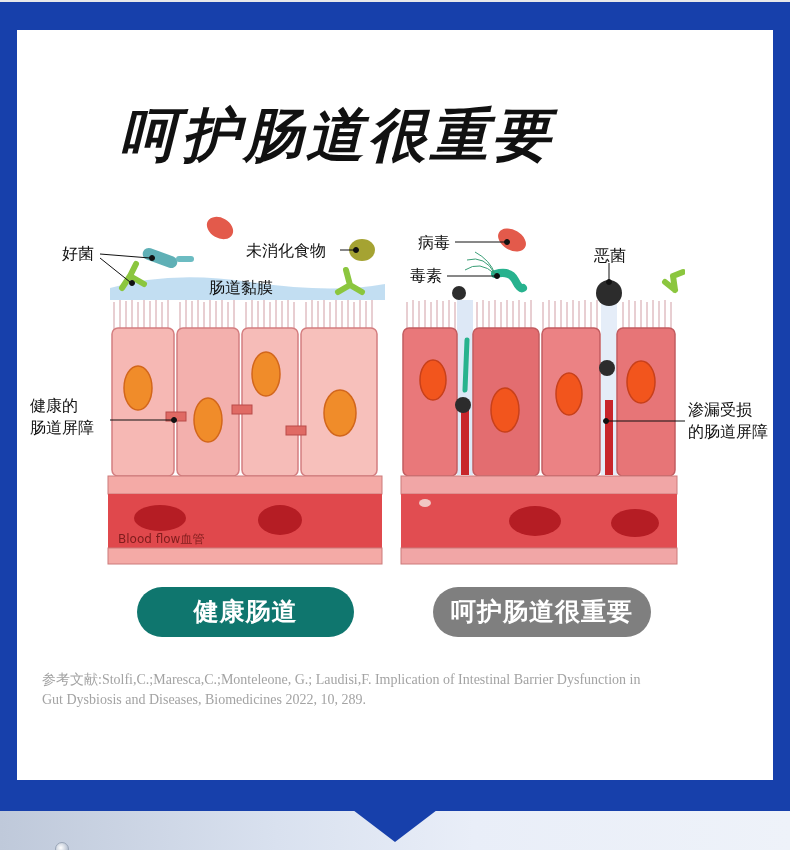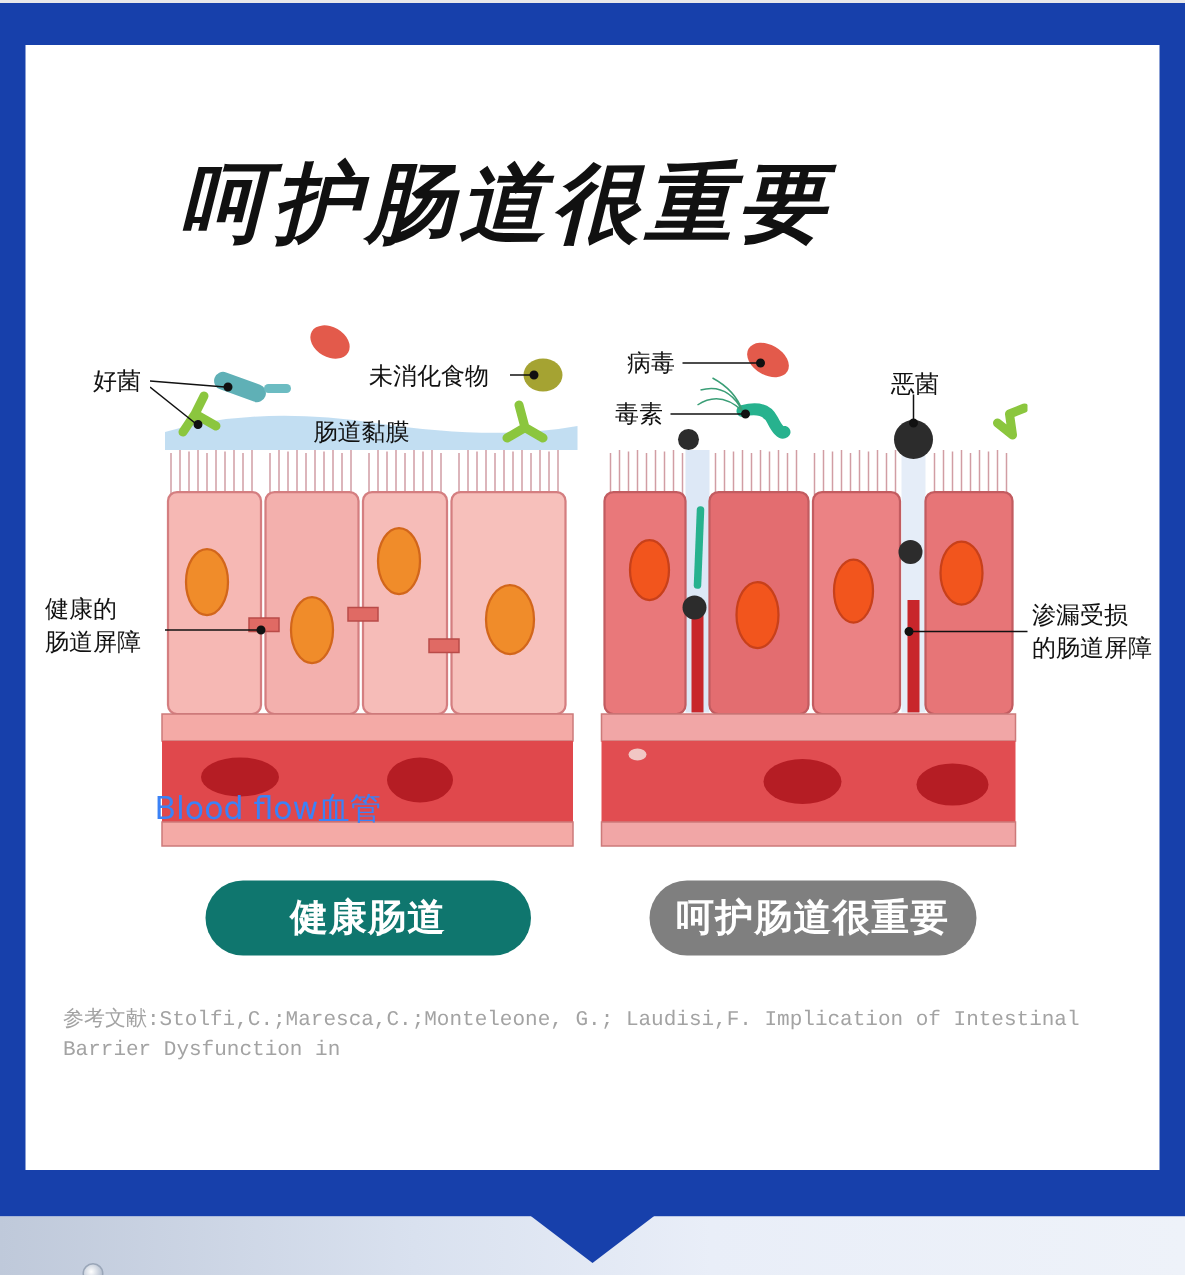--- a/index.html
+++ b/index.html
@@ -25,21 +25,21 @@
   .diagram svg { display: block; }
   .lbl { position: absolute; font-size: 15px; color: #111; line-height: 19px; white-space: nowrap; }
   .lbl.lg { font-size: 16px; }
 
   .pill { position: absolute; top: 587px; height: 50px; border-radius: 25px; color: #fff;
     font-size: 25px; font-weight: bold; text-align: center; line-height: 50px; letter-spacing: 1px; }
   .pill.blue { left: 137px; width: 217px; background: #0f766e; }
   .pill.gray { left: 433px; width: 218px; background: #7f7f7f; }
 
   .ref { position: absolute; left: 42px; top: 670px; width: 700px; font-size: 14px; color: #a3a3a3;
-    line-height: 20px; font-family: Liberation Mono, monospace; }
+    line-height: 20px; font-family: Liberation Serif, serif; }
 </style>
 </head>
 <body>
 
 <div class="top-strip"></div>
 <div class="frame"></div>
 <div class="panel"></div>
 
 <h1 class="title">呵护肠道很重要</h1>
 
@@ -100,21 +100,21 @@
         <circle cx="74" cy="220" r="2.5"></circle>
     </g>
   </svg>
 </div>
 
 <span class="lbl lg" style="left:62px; top:244px;">好菌</span>
 <span class="lbl lg" style="left:246px; top:241px;">未消化食物</span>
 <span class="lbl lg" style="left:209px; top:278px;">肠道黏膜</span>
 <span class="lbl lg" style="left:30px; top:396px;">健康的</span>
 <span class="lbl lg" style="left:30px; top:418px;">肠道屏障</span>
-<span class="lbl" style="left:103px; top:530px; color:#3b82f6; font-size:21px;">Blood flow血管</span>
+<span class="lbl" style="left:118px; top:530px; color:#7f1d1d; font-size:12px;">Blood flow血管</span>
 
 <div class="diagram" style="left:395px; width:290px; height:380px;">
   <svg width="290" height="380" viewBox="0 0 290 380">
     <g stroke="#c98d95" stroke-width="1" fill="none" opacity="0.85">
       <path d="M12 130 L12 102 M18 130 L18 100 M24 130 L24 101 M30 130 L30 100 M36 130 L36 102 M42 130 L42 100 M48 130 L48 101 M54 130 L54 100 M60 130 L60 102"></path>
       <path d="M82 130 L82 102 M88 130 L88 100 M94 130 L94 101 M100 130 L100 100 M106 130 L106 102 M112 130 L112 100 M118 130 L118 101 M124 130 L124 100 M130 130 L130 102 M136 130 L136 100"></path>
       <path d="M148 130 L148 102 M154 130 L154 100 M160 130 L160 101 M166 130 L166 100 M172 130 L172 102 M178 130 L178 100 M184 130 L184 101 M190 130 L190 100 M196 130 L196 102 M202 130 L202 100"></path>
       <path d="M228 130 L228 102 M234 130 L234 100 M240 130 L240 101 M246 130 L246 100 M252 130 L252 102 M258 130 L258 100 M264 130 L264 101 M270 130 L270 100 M276 130 L276 102"></path>
     </g>
 
@@ -167,17 +167,18 @@
 <span class="lbl lg" style="left:410px; top:266px;">毒素</span>
 <span class="lbl lg" style="left:594px; top:246px;">恶菌</span>
 <span class="lbl lg" style="left:688px; top:400px;">渗漏受损</span>
 <span class="lbl lg" style="left:688px; top:422px;text-align:center;">的肠道屏障</span>
 
 <div class="pill blue">健康肠道</div>
 <div class="pill gray">呵护肠道很重要</div>
 
 <div class="ref">
   <div>参考文献:Stolfi,C.;Maresca,C.;Monteleone, G.; Laudisi,F. Implication of Intestinal Barrier Dysfunction in</div>
+  <div>Gut Dysbiosis and Diseases, Biomedicines 2022, 10, 289.</div>
 </div>
 
 <div class="bottom-bg"></div>
 <div class="notch"></div>
 <div class="deco-drop"></div>
 
 </body></html>

